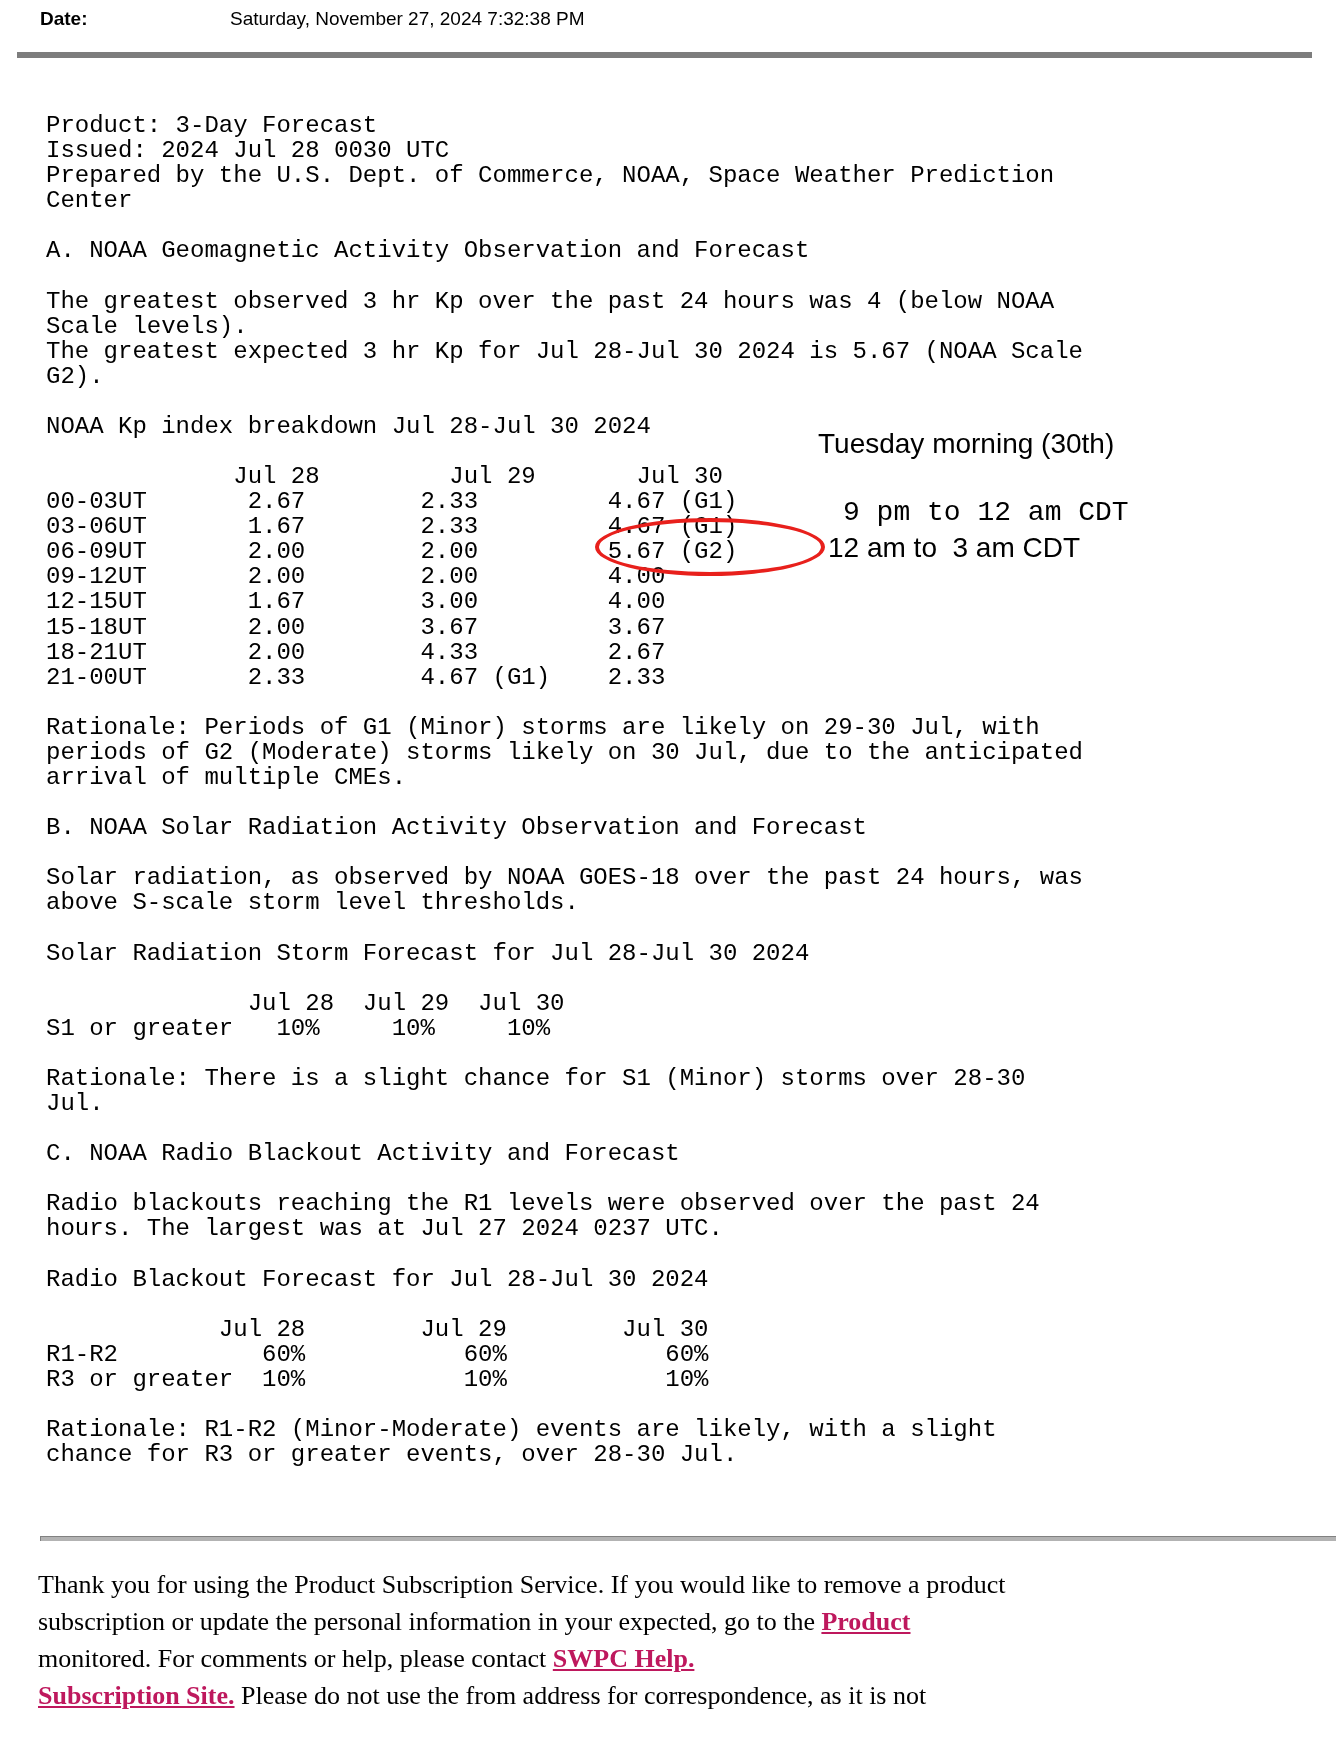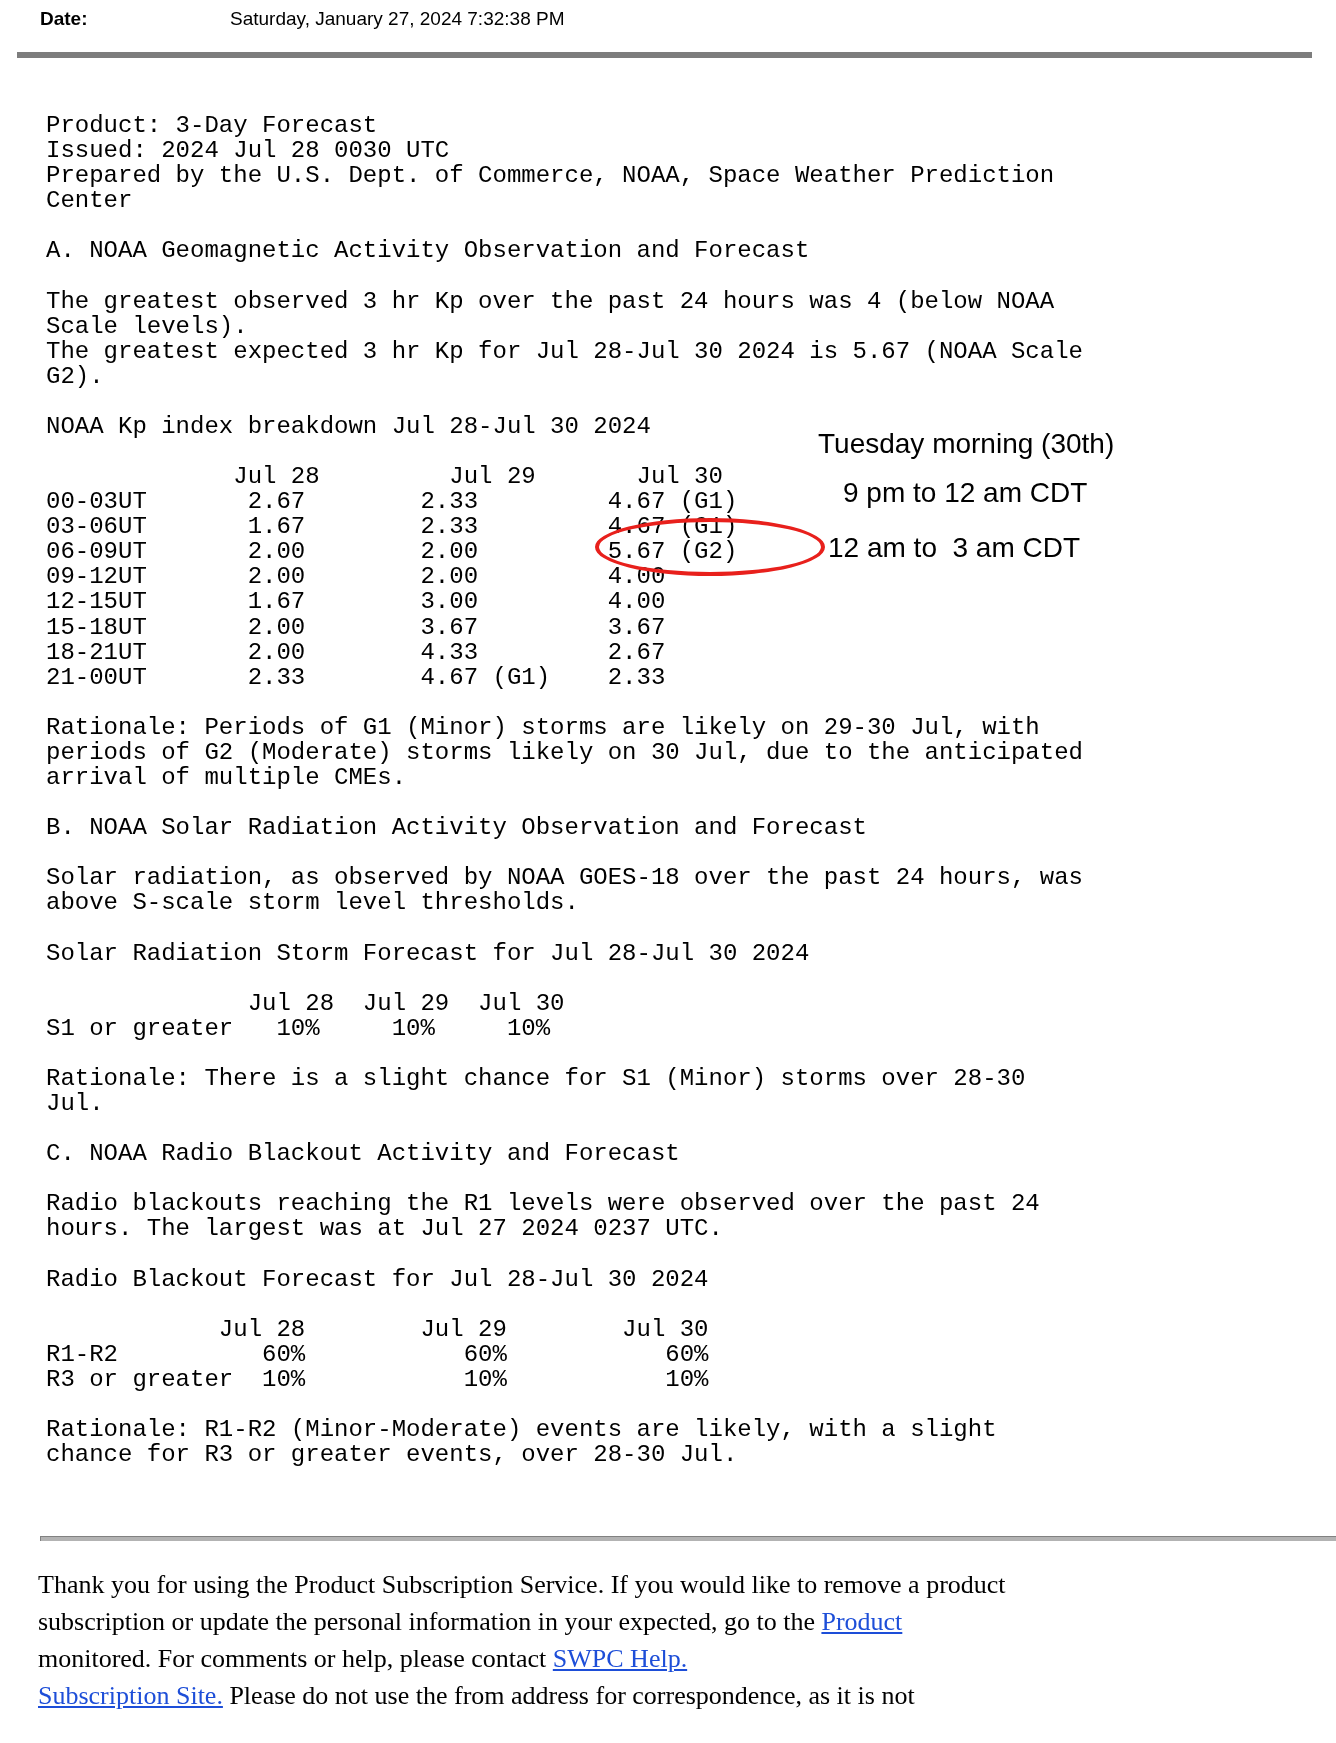--- a/index.html
+++ b/index.html
@@ -41,47 +41,47 @@
     border-radius: 50%;
     background: transparent;
   }
   
   .annotation {
     position: absolute;
     font-family: "Liberation Sans", sans-serif;
     font-size: 28px; color: #000; white-space: pre;
   }
   .note-top    { left: 818px; top: 428px; }
-  .note-mid    { left: 843px; top: 477px; }
+  .note-mid    { left: 843px; top: 497px; font-family: Liberation Mono, monospace; }
   .note-bottom { left: 828px; top: 532px; }
   
   .footer-divider {
     position: absolute; left: 40px; top: 1536px;
     width: 1296px; height: 4px;
     background: #b3b3b3;
     border-top: 1px solid #818181;
     border-left: 1px solid #818181;
   }
   .footer-text {
     position: absolute; left: 38px; top: 1566px; width: 1290px;
     font-family: "Liberation Serif", serif;
     font-size: 26px; line-height: 37px; color: #000;
   }
   .footer-text a {
-    color: #1d4ed8; text-decoration: underline; cursor: pointer;
+    color: #be185d; text-decoration: underline; cursor: pointer; font-weight: bold;
   }
 </style>
 </head>
 <body>
 
 <div class="page">
 
   <div class="date-row">
     <span class="date-label">Date:</span>
-    <span class="date-value">Saturday, January 27, 2024 7:32:38 PM</span>
+    <span class="date-value">Saturday, November 27, 2024 7:32:38 PM</span>
   </div>
 
   <div class="top-bar"></div>
 
   <pre class="forecast">Product: 3-Day Forecast
 Issued: 2024 Jul 28 0030 UTC
 Prepared by the U.S. Dept. of Commerce, NOAA, Space Weather Prediction
 Center
 
 A. NOAA Geomagnetic Activity Observation and Forecast

